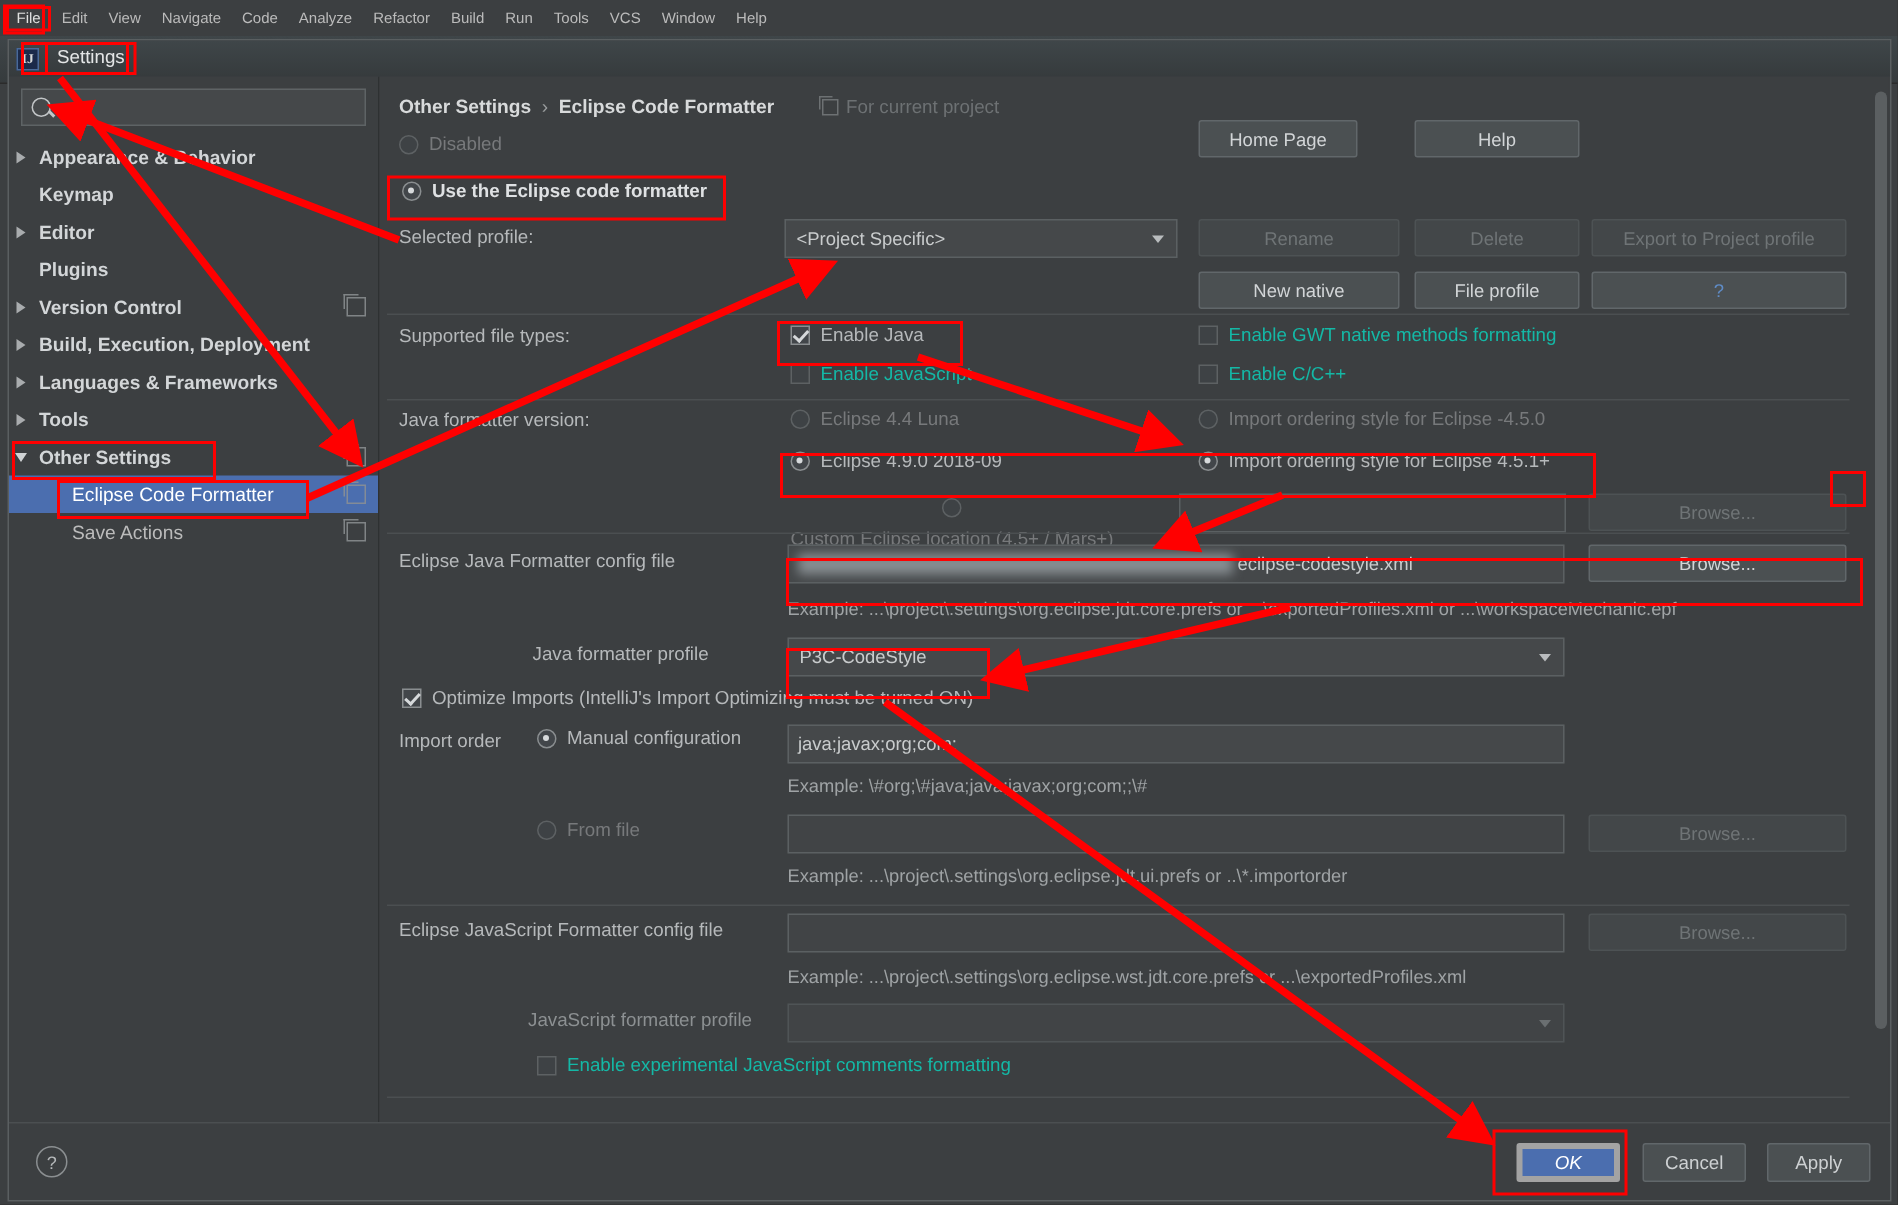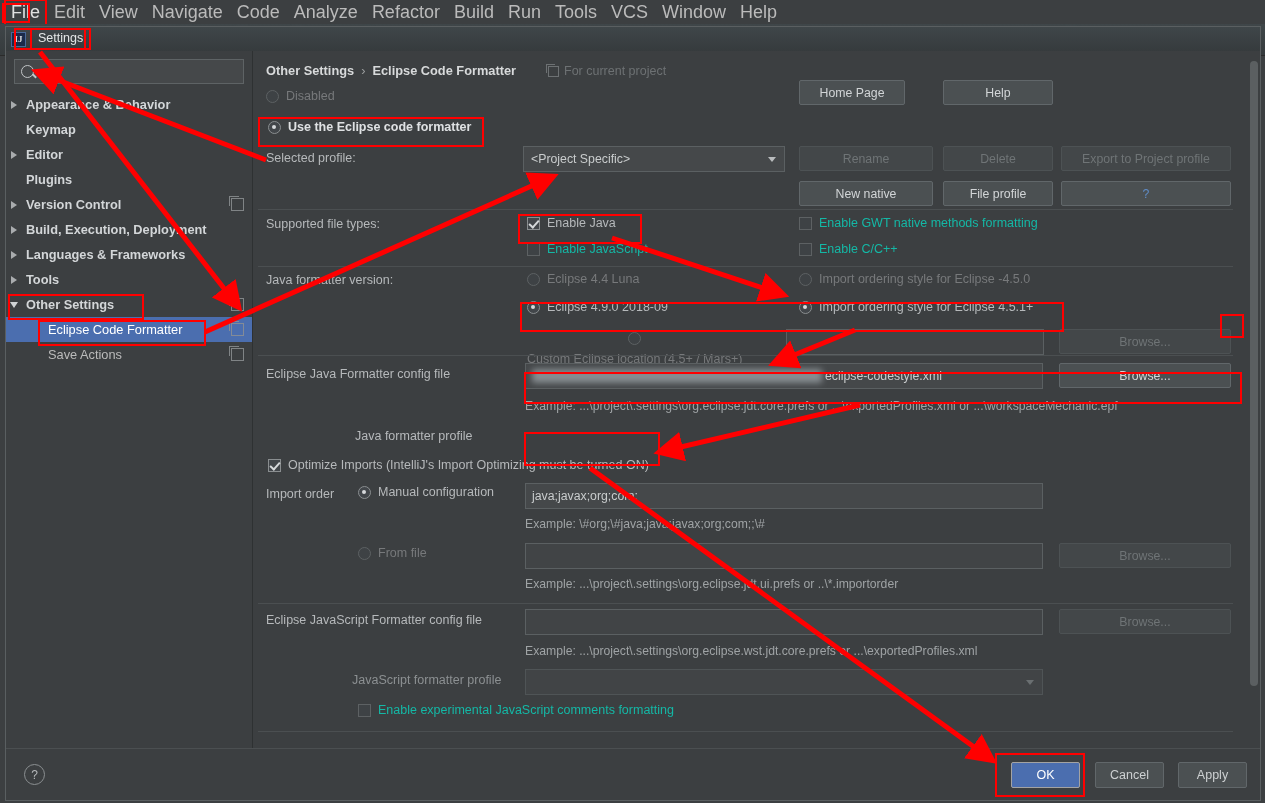--- a/index.html
+++ b/index.html
@@ -14,21 +14,21 @@
   
   #ide-backdrop {
     position: absolute; inset: 0;
     background: #3c3f41;
   }
   #ide-menubar {
     position: absolute; left: 0; top: 0; width: 1265px; height: 24px;
     background: #3c3f41;
     display: flex; align-items: center;
     padding-left: 4px;
-    font-size: 18px; color: #bbbbbb;
+    font-size: 10px; color: #bbbbbb;
   }
   #ide-menubar .menu-item {
     padding: 3px 7px;
     white-space: nowrap;
   }
   #ide-menubar .menu-item.highlighted {
     border: 2px solid #ff0000;
     padding: 1px 5px;
     color: #e0e0e0;
   }
@@ -331,21 +331,21 @@
   }
   .footer-btn {
     position: absolute; top: 13px;
     height: 26px;
     border-radius: 2px;
     font-size: 12.5px;
     display: flex; align-items: center; justify-content: center;
   }
   #ok-btn {
     left: 1005px; width: 69px;
-    background: #4b6eaf; border: 1px solid #a3a3a3; color: #ffffff;
+    background: #4b6eaf; border: 4px solid #a3a3a3; color: #ffffff; font-style: italic;
   }
   #cancel-btn {
     left: 1089px; width: 69px;
     background: #4b5052; border: 1px solid #61676a; color: #cdd0d2;
   }
   #apply-btn {
     left: 1172px; width: 69px;
     background: #4b5052; border: 1px solid #61676a; color: #cdd0d2;
   }
 
@@ -573,20 +573,24 @@
 
       <div class="row-label" style="left:13px; top:316px;">Eclipse Java Formatter config file</div>
       <div class="textfield" style="left:272px; top:312px; width:518px; position:absolute;">
         <span style="position:absolute; left:6px; top:5px; width:290px; height:14px; background:rgba(190,198,204,0.55); filter:blur(3.4px); border-radius:2px;"></span>
         <span style="position:relative; margin-left:293px;">eclipse-codestyle.xml</span>
       </div>
       <div class="btn" style="left:806px; top:312px; width:172px;">Browse...</div>
       <div class="hint" style="left:272px; top:348px;">Example: ...\project\.settings\org.eclipse.jdt.core.prefs or ...\exportedProfiles.xml or ...\workspaceMechanic.epf</div>
 
       <div class="row-label" style="left:102px; top:378px;">Java formatter profile</div>
+      <div class="combo" style="left:272px; top:374px; width:518px;">
+        <span class="cv">P3C-CodeStyle</span>
+        <span class="carrow"></span>
+      </div>
 
       <div class="checkbox checked" style="left:15px; top:407px;">
         <span class="box"></span>
         <span>Optimize Imports  (IntelliJ's Import Optimizing must be turned ON)</span>
       </div>
 
       <div class="row-label" style="left:13px; top:436px;">Import order</div>
       <div class="radio checked" style="left:105px; top:434px;">
         <span class="dot"></span>
         <span>Manual configuration</span>

